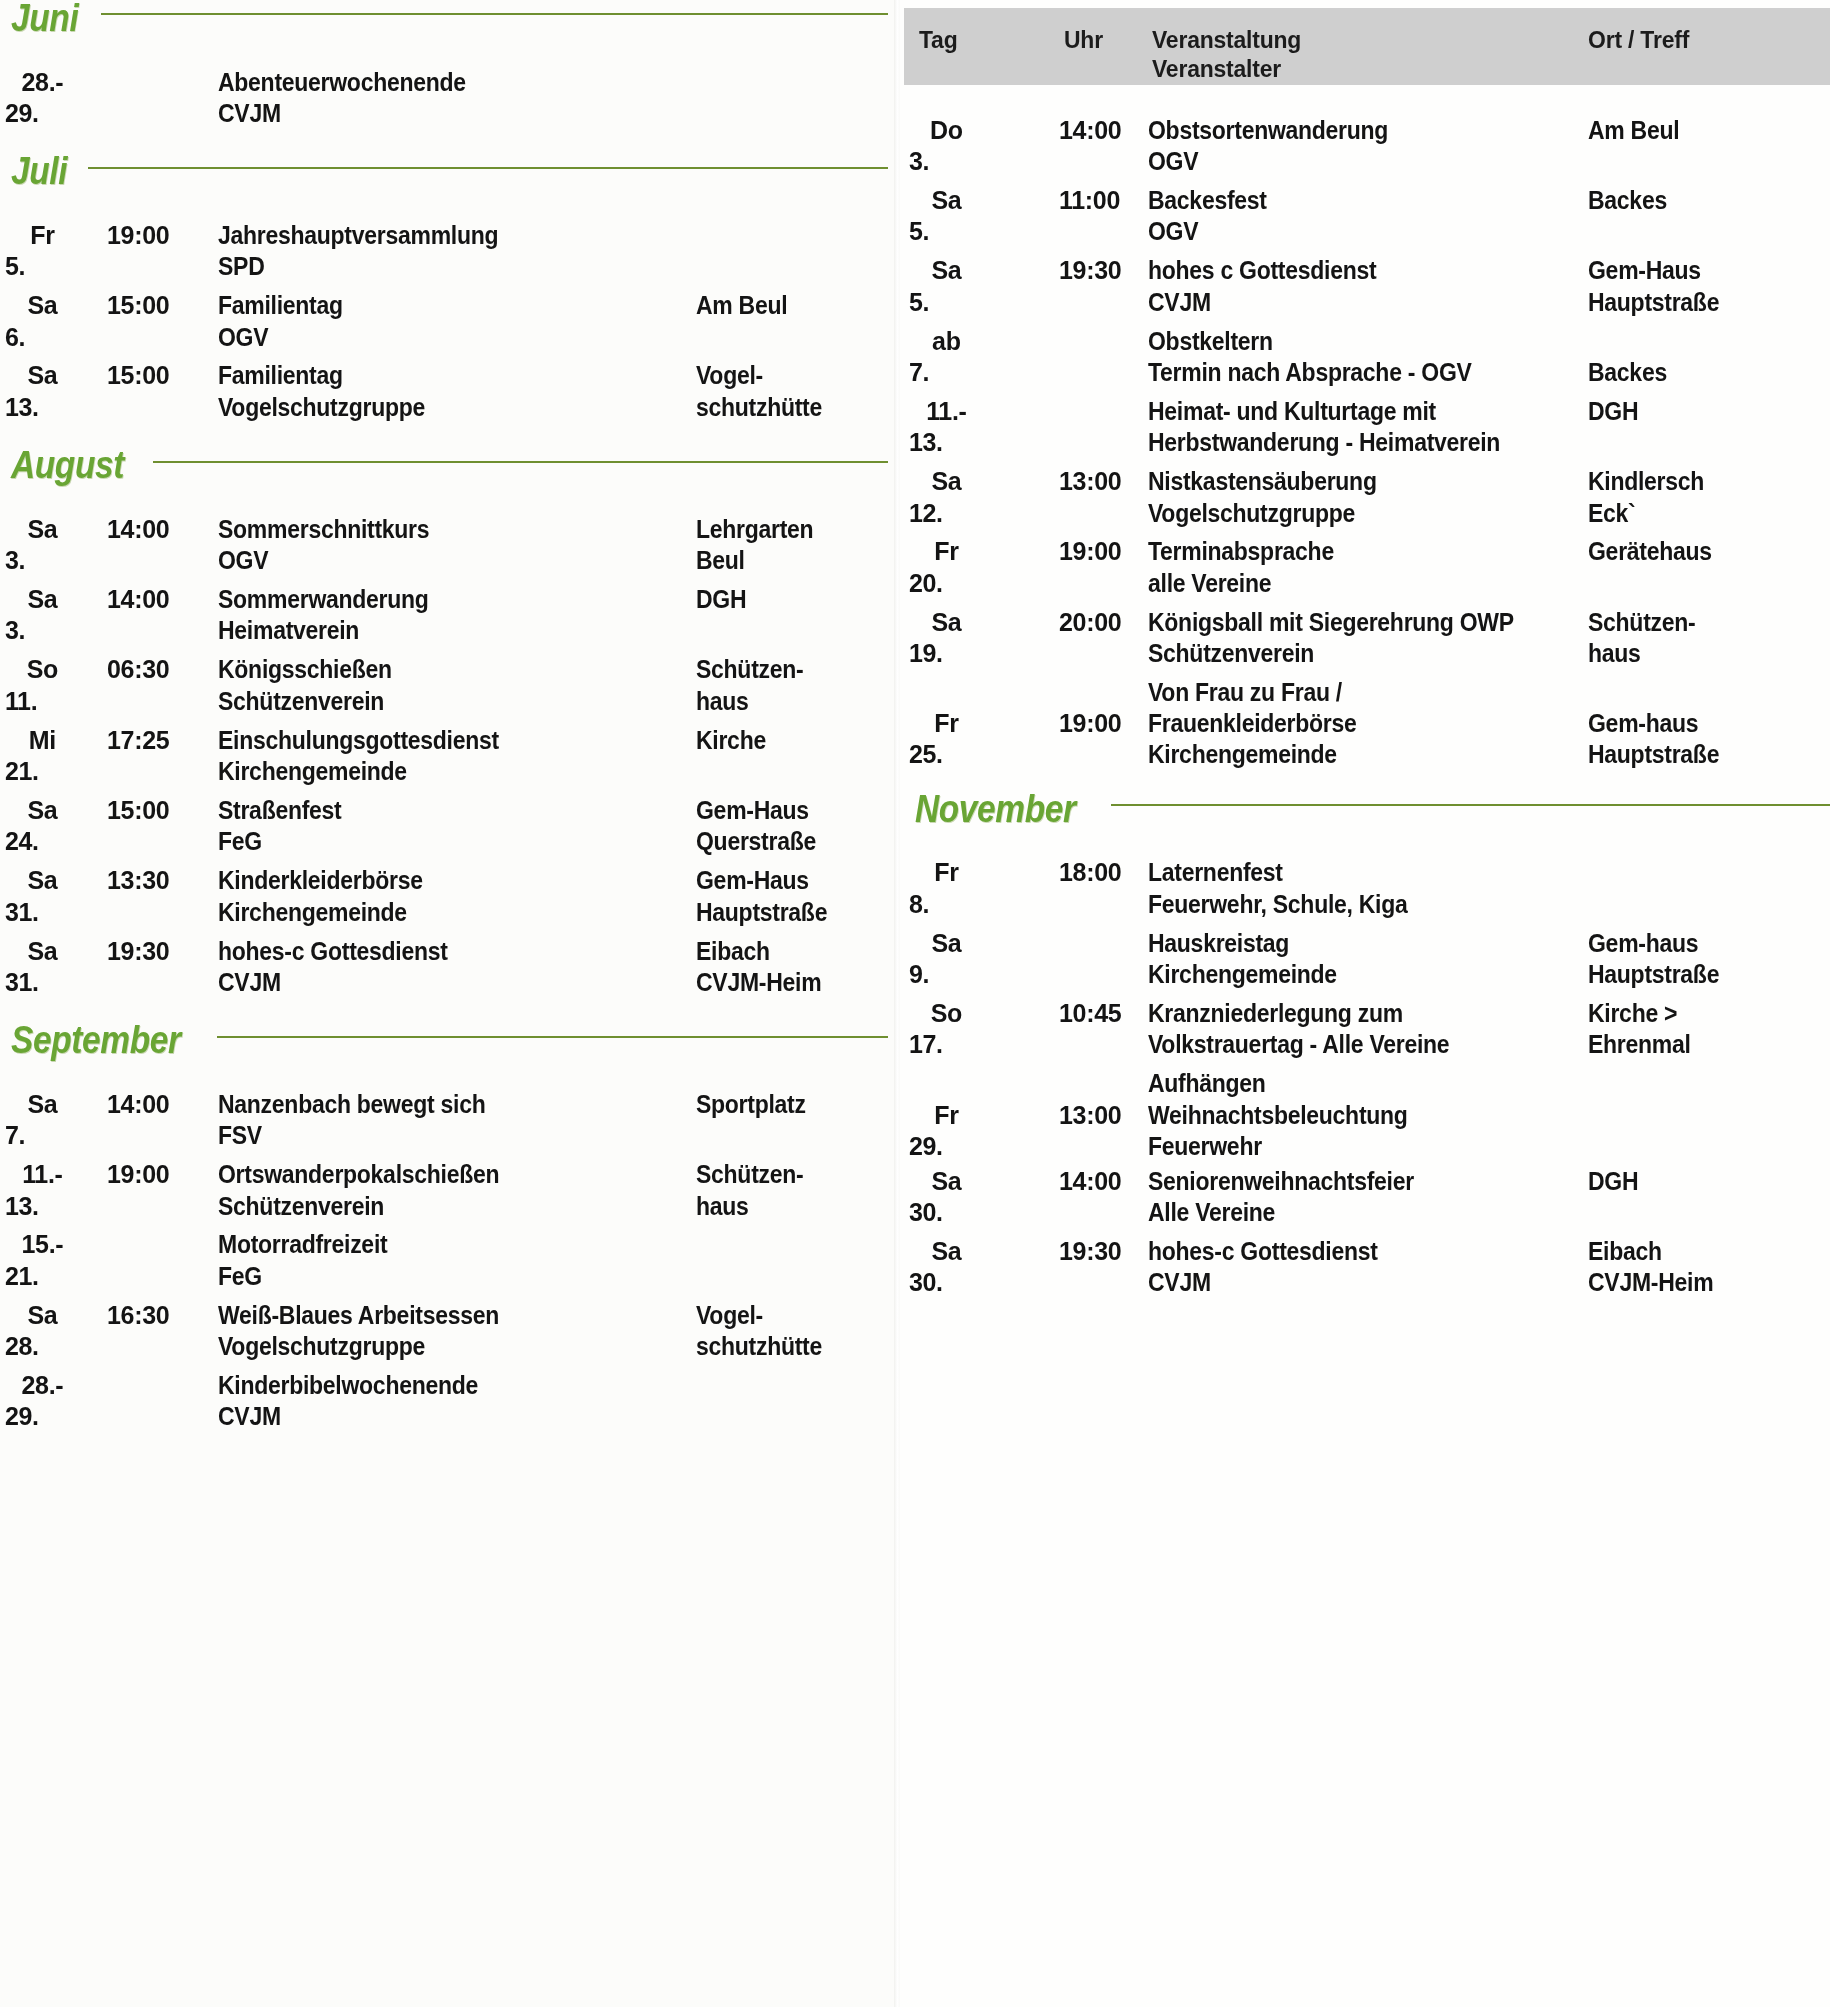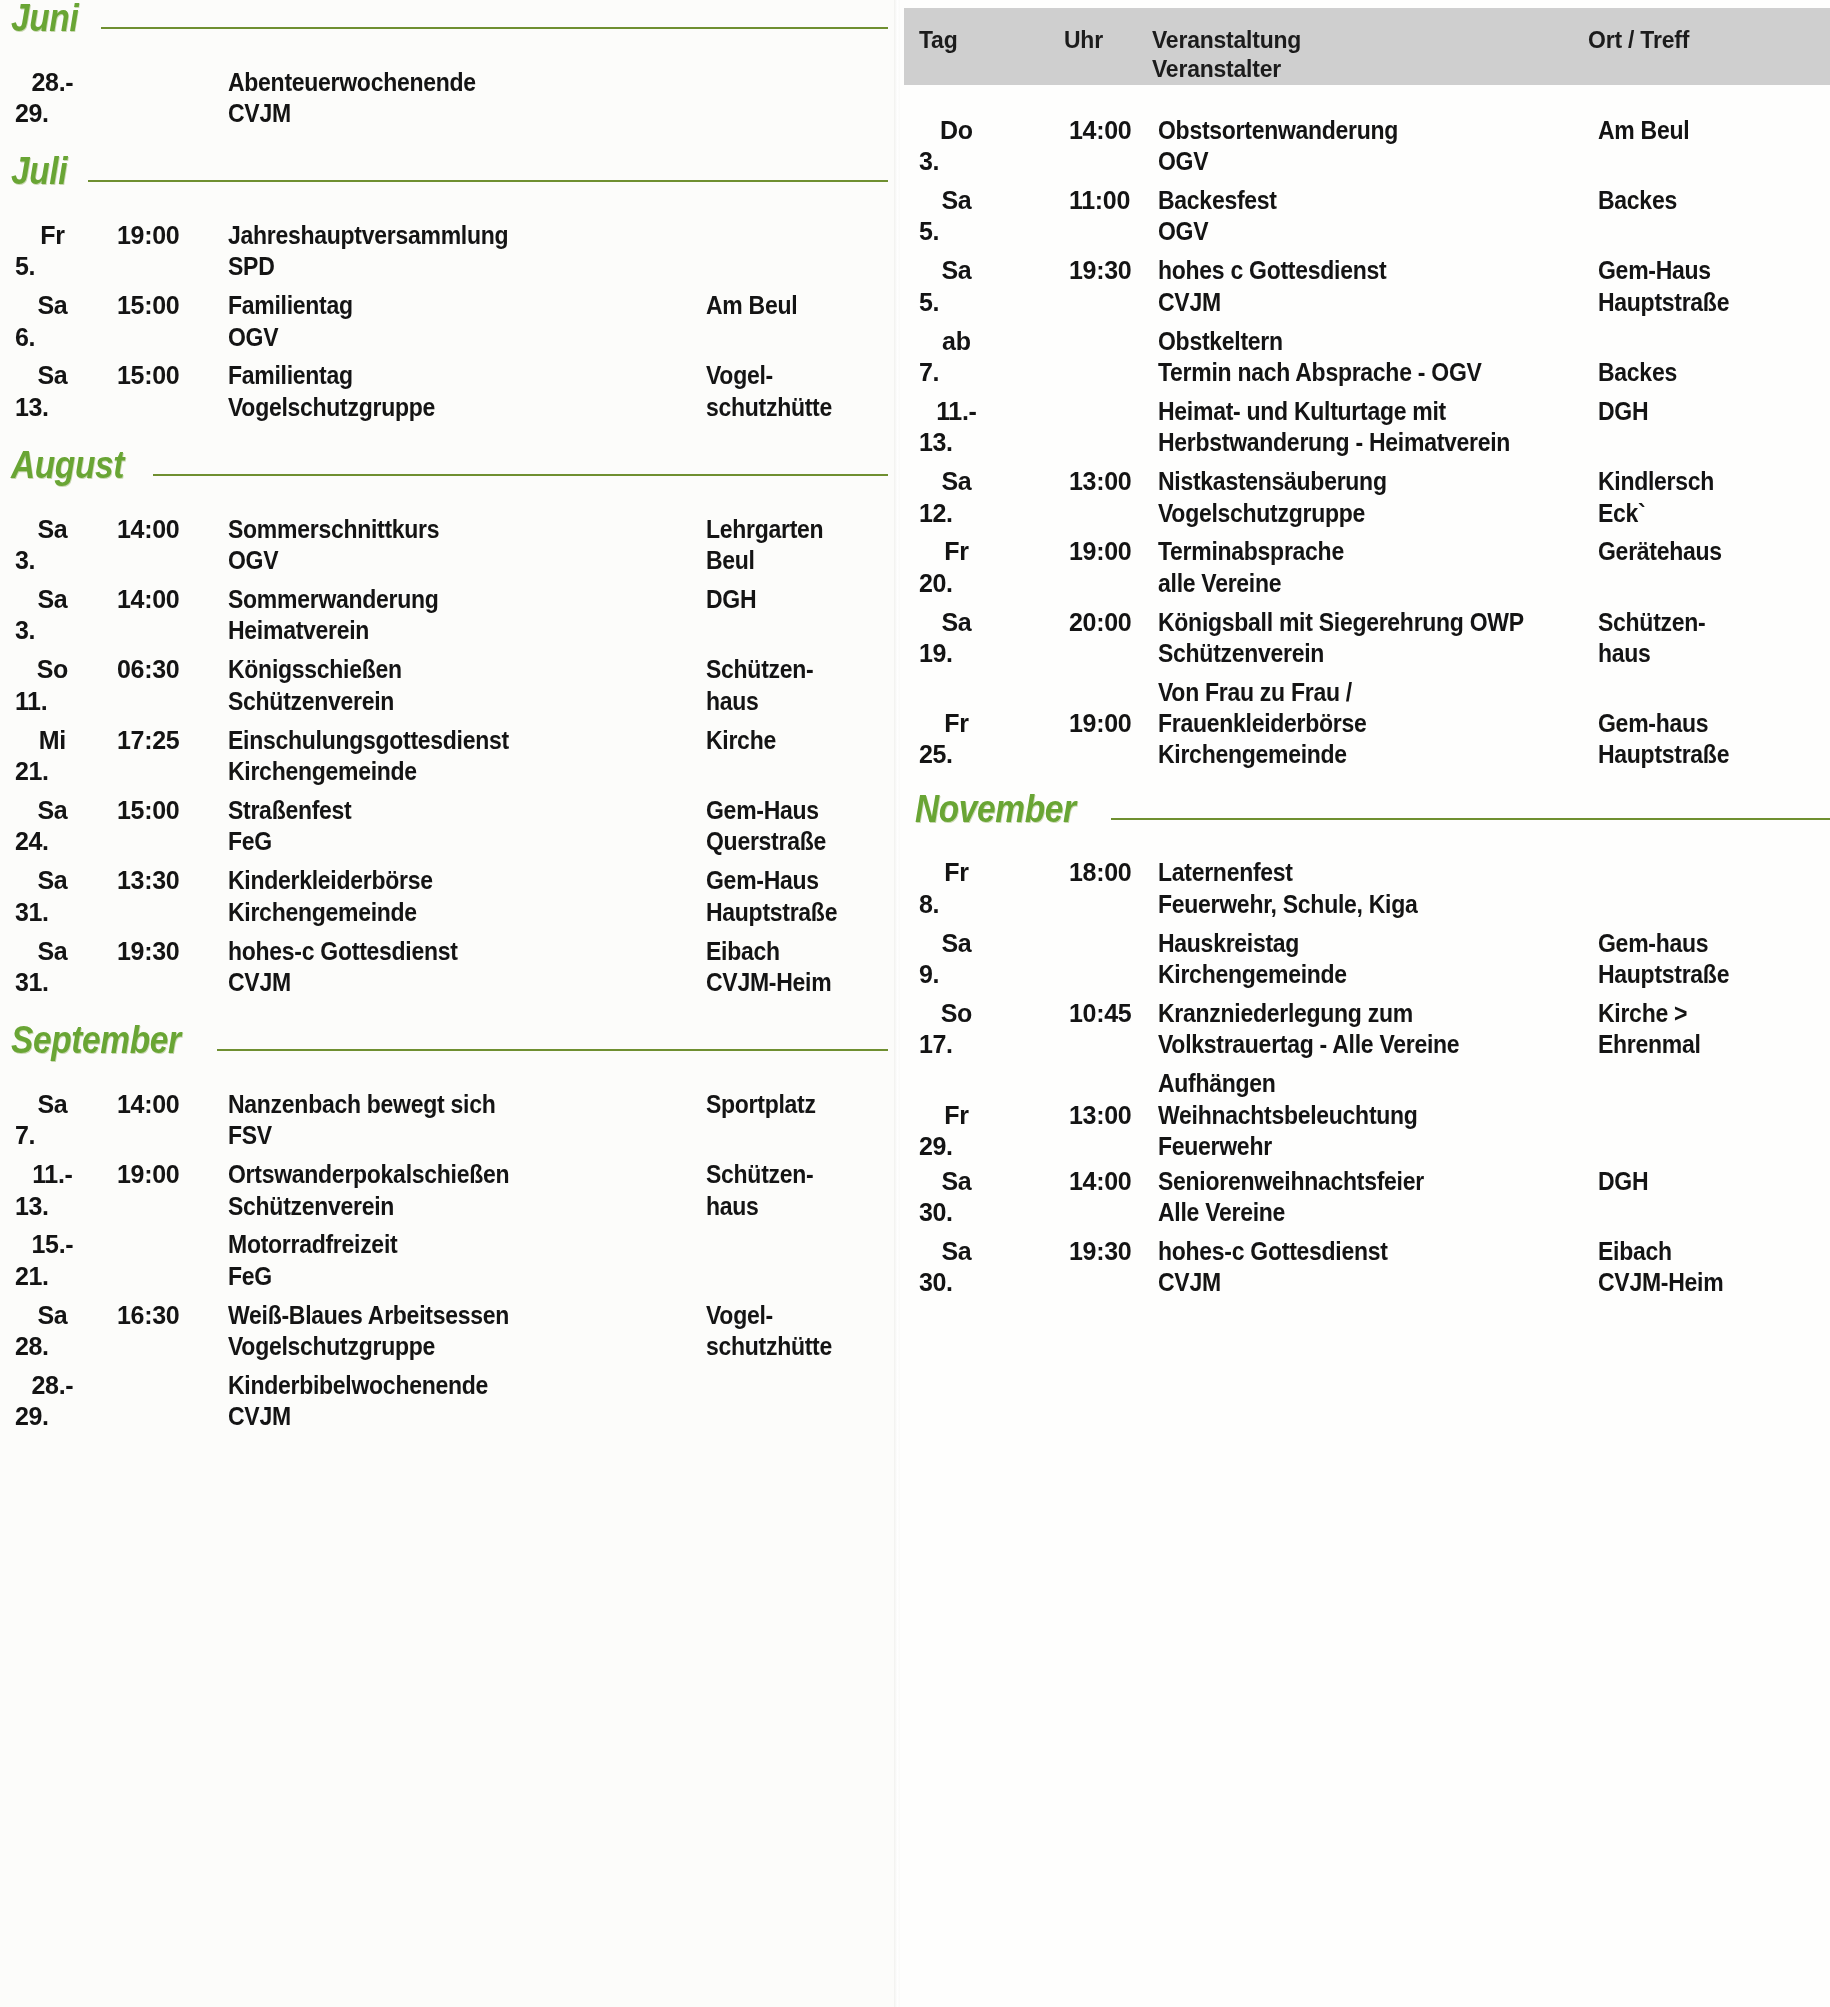--- a/index.html
+++ b/index.html
@@ -37,21 +37,21 @@
   .col {
     position: absolute;
     top: 0;
   }
   .col.left  { left: 0;    width: 888px; }
   .col.right { left: 904px; width: 927px; }
 
   
   .month {
     display: flex;
-    align-items: flex-end;
+    align-items: center;
     padding-left: 11.4px;
   }
   .month-name {
     color: #69a534;
     font-weight: bold;
     font-style: italic;
     font-size: 38px;
     line-height: 37px;
     letter-spacing: -0.4px;
     transform: scaleX(0.88);
@@ -93,21 +93,20 @@
   
   .rows { position: relative; }
   .row {
     position: relative;
     display: block;
     margin-bottom: 3.3px;
   }
   .cellgrid {
     position: relative;
     min-height: 60px;
-    margin-left: 10px;
   }
   .c {
     position: absolute;
     font-size: 25px;
     line-height: 30px;
     color: #141414;
     font-weight: bold;
     letter-spacing: -0.3px;
     transform: scaleX(0.92);
     transform-origin: left top;

